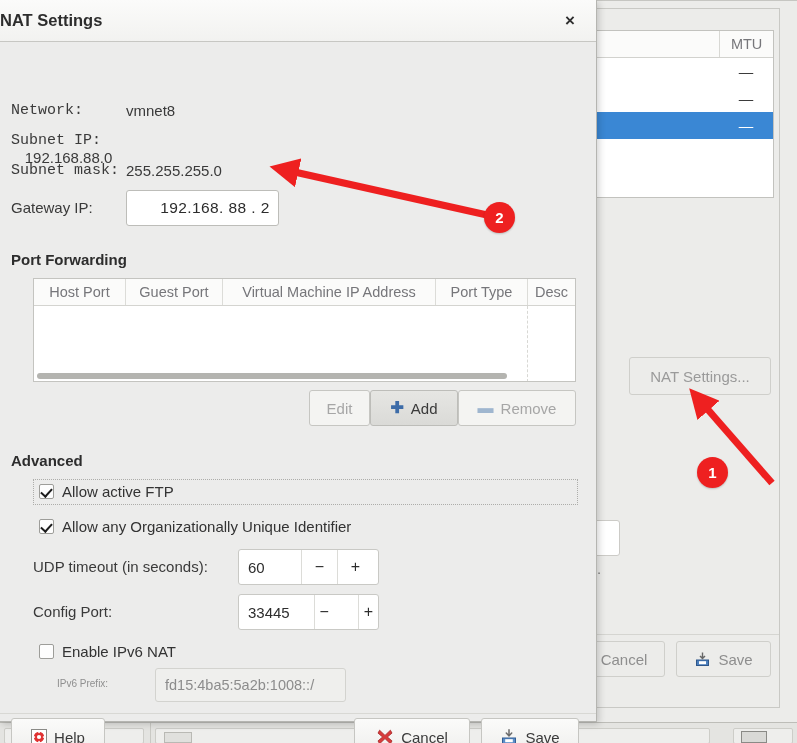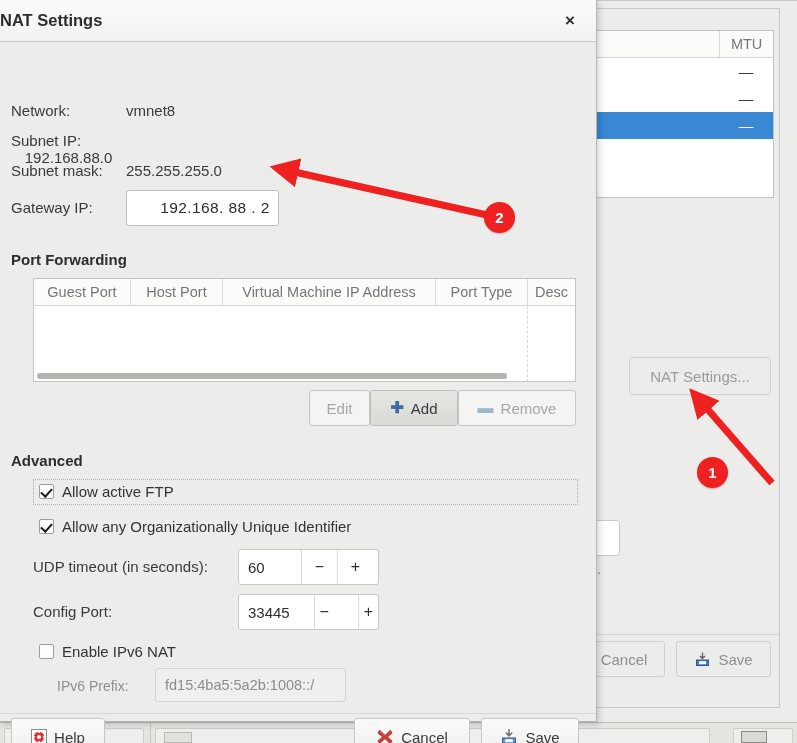--- a/index.html
+++ b/index.html
@@ -198,21 +198,21 @@
 
   .dlg-body { position: relative; padding: 0; }
 
   .info-row {
     position: absolute;
     display: flex;
     align-items: center;
     font-size: 15px;
     color: #3a3a3a;
   }
-  .info-label { width: 115px; }
+  .info-label { width: 115px; font-family: Liberation Mono, monospace; }
   .info-value { color: #3a3a3a; }
 
   .gw-label {
     position: absolute;
     left: 11px; top: 157px;
     font-size: 15px;
     color: #3a3a3a;
   }
   .gw-field {
     position: absolute;
@@ -371,21 +371,21 @@
     justify-content: center;
     font-size: 16px;
     color: #2d2d2d;
     cursor: pointer;
     box-sizing: border-box;
   }
 
   .prefix-label {
     position: absolute;
     left: 57px; top: 636px;
-    font-size: 14px;
+    font-size: 10px;
     color: #8f8f8f;
   }
   .prefix-field {
     position: absolute;
     left: 155px; top: 626px;
     width: 191px; height: 34px;
     background: #efefed;
     border: 1px solid #d3d3cf;
     border-radius: 3px;
     box-sizing: border-box;
@@ -515,22 +515,22 @@
         <span class="info-value">255.255.255.0</span>
       </div>
 
       <div class="gw-label">Gateway IP:</div>
       <div class="gw-field">192.168. 88 . 2</div>
 
       <div class="section-title" style="left:11px; top:209px;">Port Forwarding</div>
 
       <div class="pf-table">
         <div class="pf-thead">
+          <div class="pf-th" style="width:92px;">Host Port</div>
           <div class="pf-th" style="width:97px;">Guest Port</div>
-          <div class="pf-th" style="width:92px;">Host Port</div>
           <div class="pf-th" style="width:213px;">Virtual Machine IP Address</div>
           <div class="pf-th" style="width:92px;">Port Type</div>
           <div class="pf-th" style="width:47px; justify-content:flex-start; border-right:none;">Desc</div>
         </div>
         <div class="pf-body">
           <div class="pf-vline" style="left:493px;"></div>
           <div class="pf-hscroll"></div>
         </div>
       </div>
 

